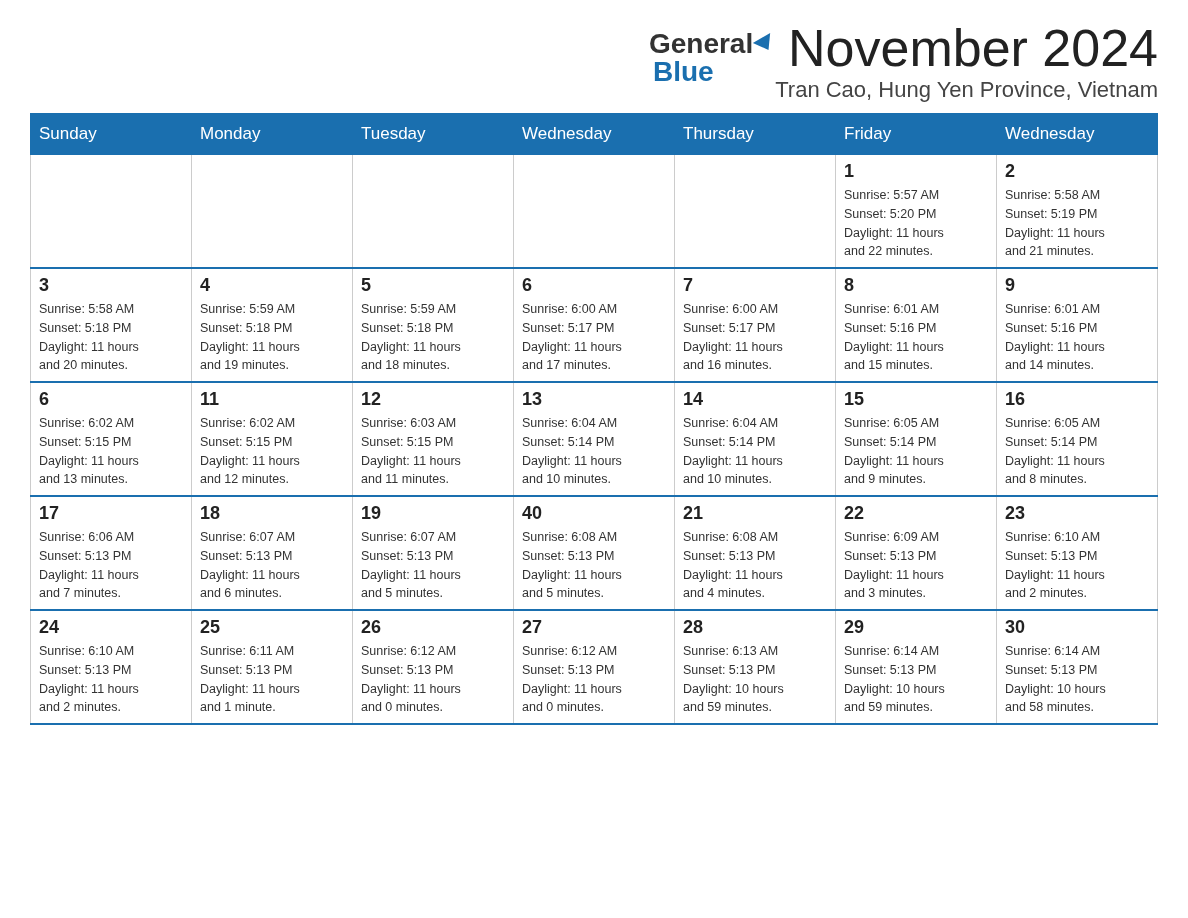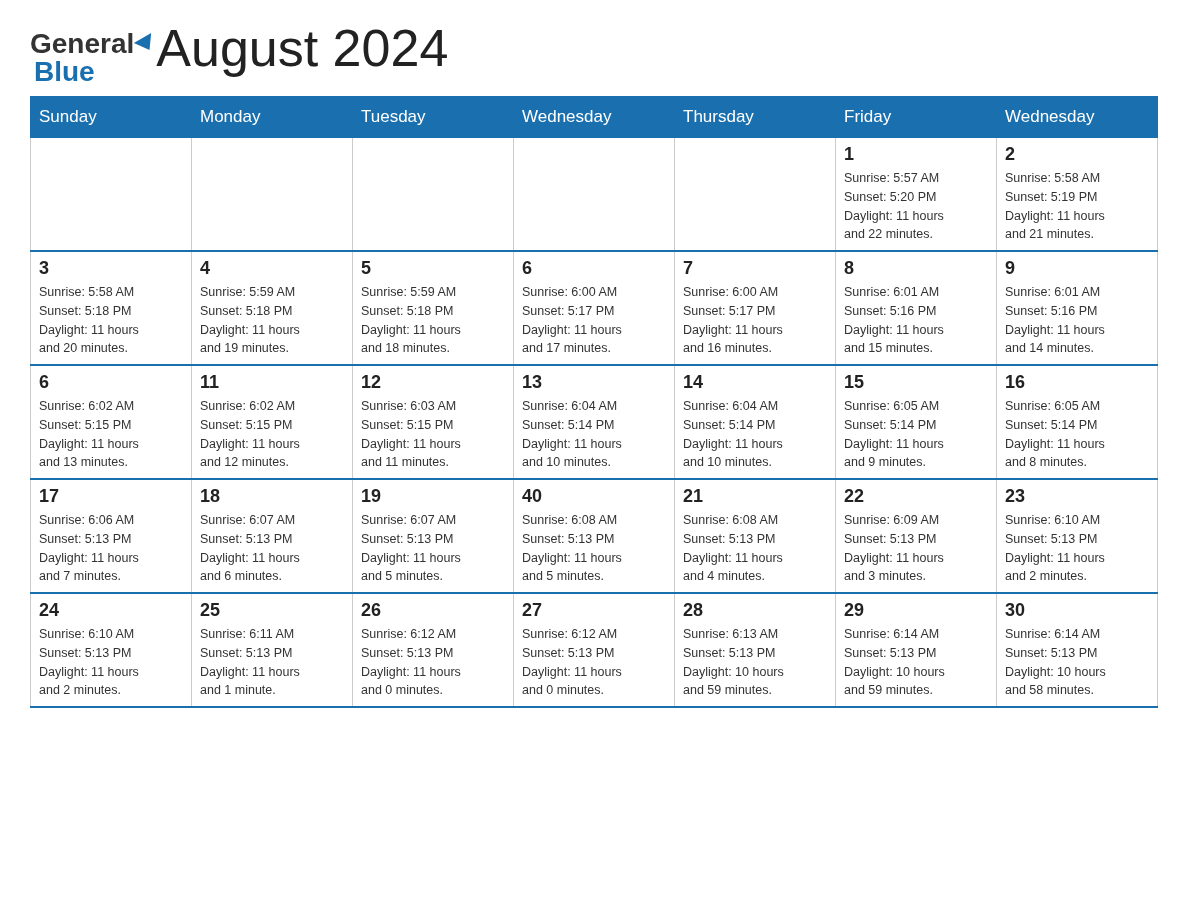--- a/index.html
+++ b/index.html
@@ -5,21 +5,21 @@
     * { box-sizing: border-box; margin: 0; padding: 0; }
     body {
       font-family: Arial, sans-serif;
       background: #fff;
       padding: 20px 30px;
       width: 1188px;
       min-height: 918px;
     }
     .header-area {
       display: flex;
-      justify-content: flex-start;
+      justify-content: flex-end;
       align-items: flex-start;
       margin-bottom: 10px;
     }
     .logo {
       display: flex;
       flex-direction: column;
       align-items: flex-start;
       margin-top: 10px;
     }
     .logo-general {
@@ -108,21 +108,22 @@
   <div class="logo">
     <div style="display:flex;align-items:center;">
       <span class="logo-general">General</span>
       <span class="logo-triangle"></span>
     </div>
     <div style="display:flex;align-items:center;padding-left:4px;">
       <span class="logo-blue">Blue</span>
     </div>
   </div>
   <div class="title-area">
-    <h1>August 2024</h1>
+    <h1>November 2024</h1>
+    <h2>Tran Cao, Hung Yen Province, Vietnam</h2>
   </div>
 </div>
 
 <table class="calendar">
   <thead>
     <tr>
     <th>Sunday</th>
         <th>Monday</th>
         <th>Tuesday</th>
         <th>Wednesday</th>

